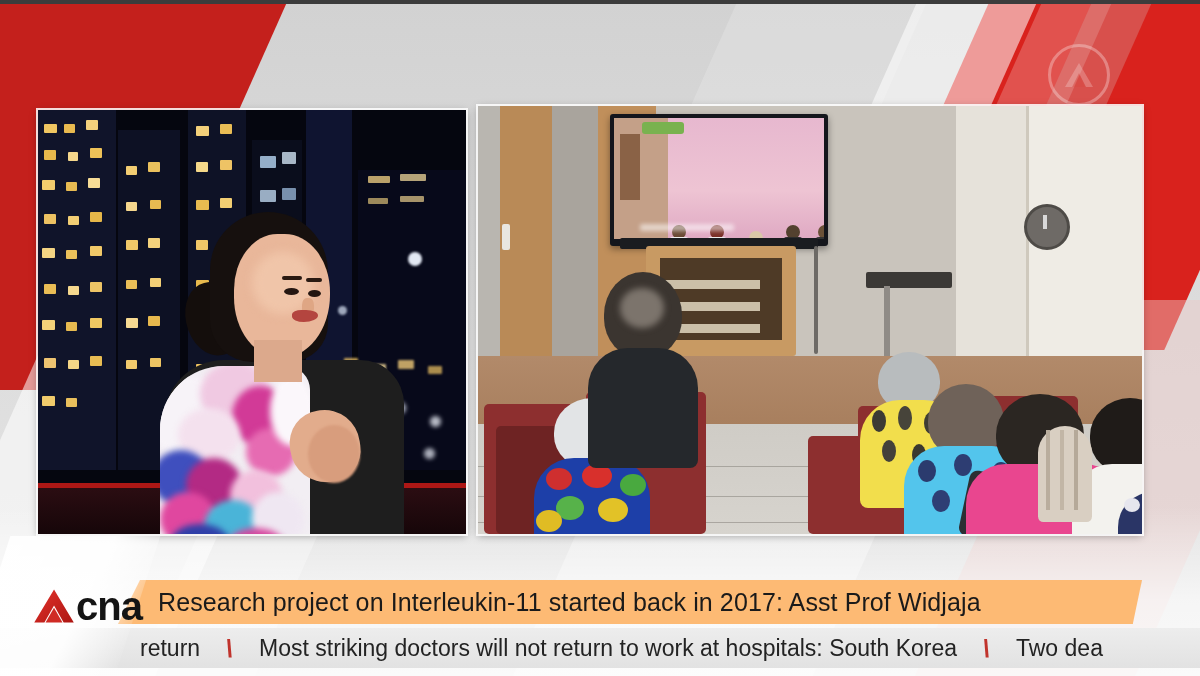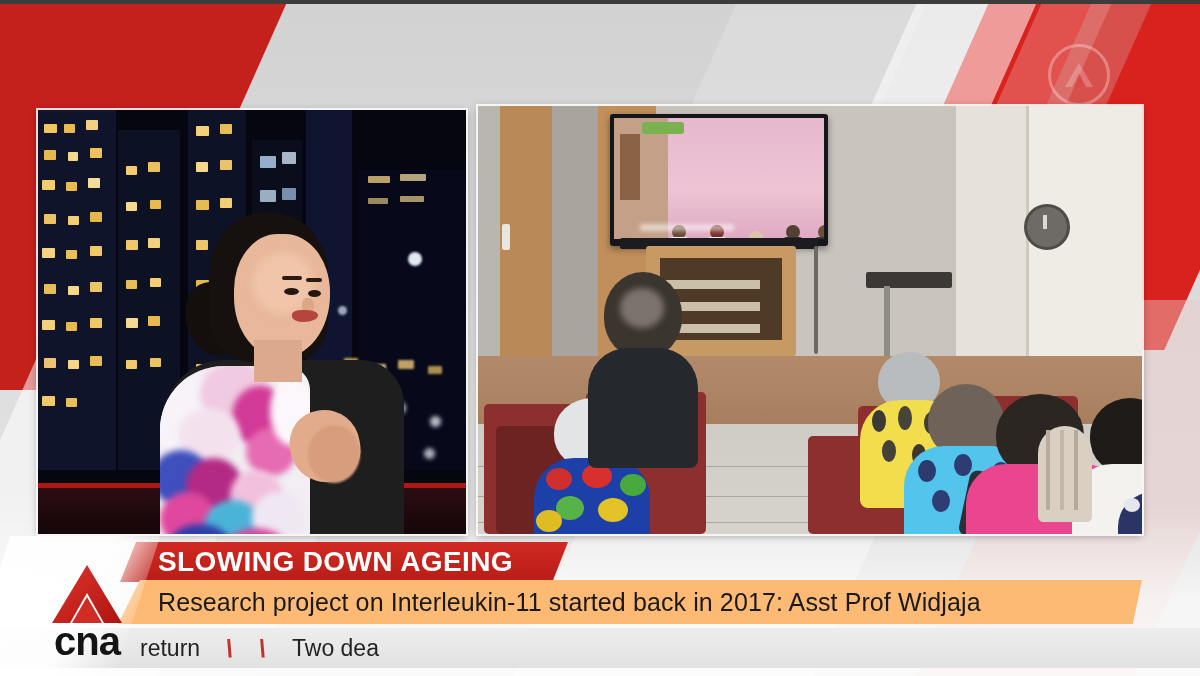--- a/index.html
+++ b/index.html
@@ -174,21 +174,21 @@
   }
   .ticker-inner{
     position:absolute;left:140px;top:0;right:0;height:40px;
     display:flex;align-items:center;gap:26px;
     font-size:23px;color:#232323;white-space:nowrap;overflow:hidden;
   }
   .sep{color:#c0332c;font-size:25px;font-weight:bold;transform:skewX(-6deg);}
 
   .logo{
     position:absolute;left:32px;bottom:18px;width:110px;height:104px;
-    display:flex;flex-direction:column;align-items:center;justify-content:flex-end;
+    display:flex;flex-direction:row;align-items:center;justify-content:flex-end;
   }
   .logo-mark{width:78px;height:62px;}
   .logo-word{font-size:40px;font-weight:bold;color:#141414;line-height:.82;letter-spacing:-1px;}
 
   .logo-wedge{
     position:absolute;left:-14px;bottom:-10px;width:150px;height:150px;
     background:linear-gradient(100deg,rgba(255,255,255,.95) 0%,rgba(255,255,255,.92) 60%,rgba(255,255,255,0) 100%);
     transform:skewX(-18deg);
   }
 </style>
@@ -487,32 +487,30 @@
           <div class="body" style="left:0;top:0;width:70px;height:60px;background:#2a3566;"></div>
           <div style="position:absolute;left:6px;top:6px;width:16px;height:14px;background:#e6e6ee;border-radius:50%;"></div>
 
         </div>
       </div>
     </div>
   </div>
 
   <div class="lower">
 
-    <div class="kicker">
-      <span class="txt">SLOWING DOWN AGEING</span>
-    </div>
 
     <div class="headline-bar">
       <span class="txt">Research project on Interleukin-11 started back in 2017: Asst Prof Widjaja</span>
     </div>
 
     <div class="ticker">
       <div class="ticker-inner">
         <span>return</span>
         <span class="sep">\</span>
+        <span>Most striking doctors will not return to work at hospitals: South Korea</span>
         <span class="sep">\</span>
         <span>Two dea</span>
       </div>
     </div>
 
     <div class="logo-wedge"></div>
 
     <div class="logo">
       <svg class="logo-mark" viewBox="0 0 78 62">
         <defs>

